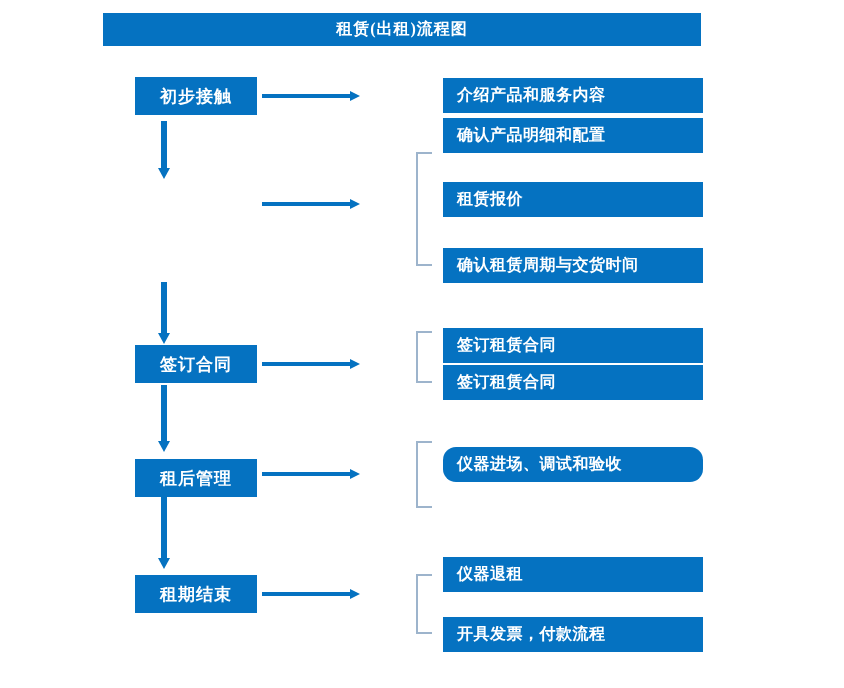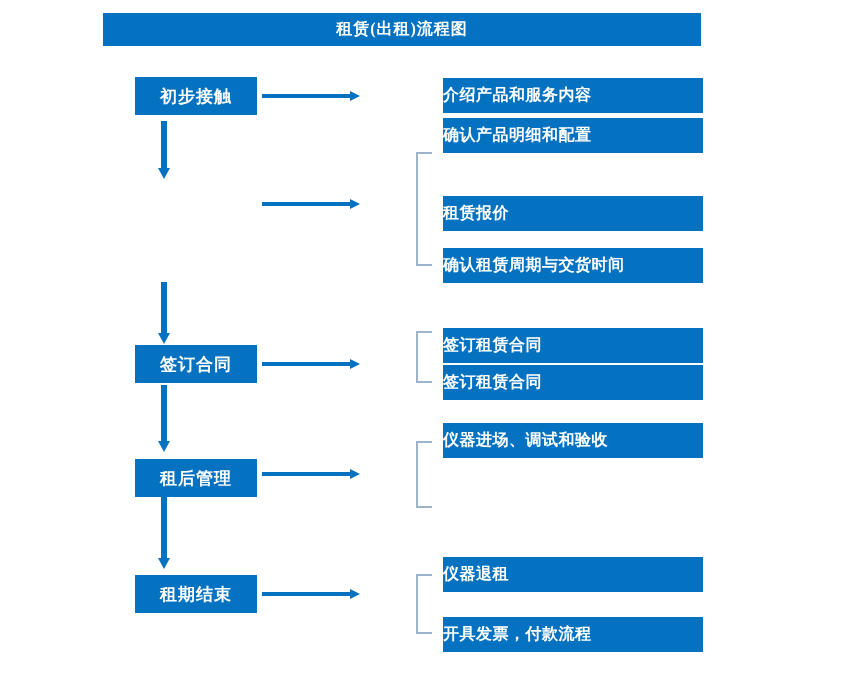--- a/index.html
+++ b/index.html
@@ -50,20 +50,21 @@
     justify-content: center;
     letter-spacing: 1px;
     margin-left: 32px;
   }
   .node-right {
     left: 443px;
     width: 260px;
     height: 35px;
     font-size: 16px;
     justify-content: flex-start;
+    padding-left: 14px;
     letter-spacing: 0.5px;
   }
   .v-arrow {
     position: absolute;
     left: 158px;
     width: 12px;
   }
   .v-arrow .stem {
     position: absolute;
     left: 3px;
@@ -134,21 +135,21 @@
 
 
   <div class="h-arrow" style="left:262px; top:199px; width:98px;">
     <div class="stem" style="width:88px;"></div>
     <div class="head"></div>
   </div>
 
   <div class="bracket" style="top:152px; height:114px;"></div>
 
   <div class="node node-right" style="top:118px;">确认产品明细和配置</div>
-  <div class="node node-right" style="top:196px;">租赁报价</div>
+  <div class="node node-right" style="top:182px;">租赁报价</div>
   <div class="node node-right" style="top:248px;">确认租赁周期与交货时间</div>
 
   <div class="v-arrow" style="top:282px; height:62px;">
     <div class="stem" style="height:51px;"></div>
     <div class="head" style="top:51px;"></div>
   </div>
 
   <div class="node node-left" style="top:345px;">签订合同</div>
 
   <div class="h-arrow" style="left:262px; top:359px; width:98px;">
@@ -168,21 +169,21 @@
 
   <div class="node node-left" style="top:459px;">租后管理</div>
 
   <div class="h-arrow" style="left:262px; top:469px; width:98px;">
     <div class="stem" style="width:88px;"></div>
     <div class="head"></div>
   </div>
 
   <div class="bracket" style="top:441px; height:67px;"></div>
 
-  <div class="node node-right" style="top:423px;">仪器进场、调试和验收</div>
+  <div class="node node-right" style="top:447px;border-radius:13px;">仪器进场、调试和验收</div>
 
   <div class="v-arrow" style="top:497px; height:72px;">
     <div class="stem" style="height:61px;"></div>
     <div class="head" style="top:61px;"></div>
   </div>
 
   <div class="node node-left" style="top:575px;">租期结束</div>
 
   <div class="h-arrow" style="left:262px; top:589px; width:98px;">
     <div class="stem" style="width:88px;"></div>

